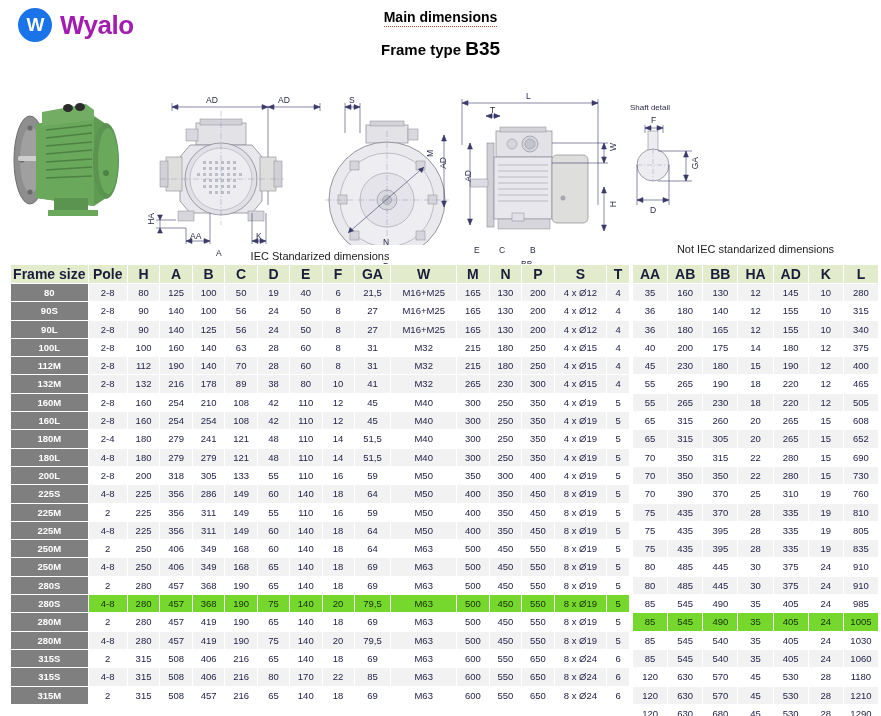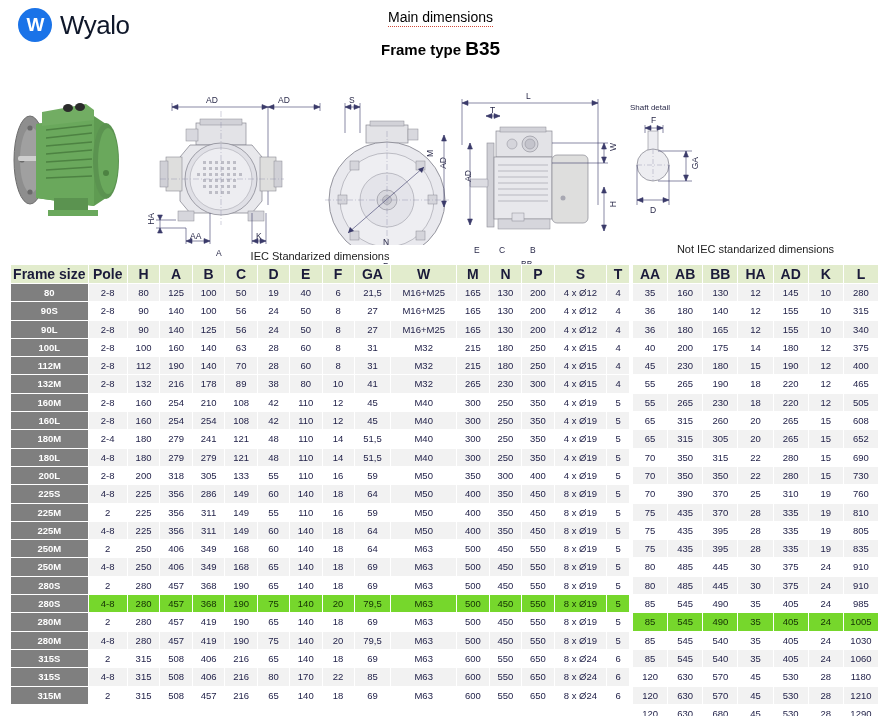--- a/index.html
+++ b/index.html
@@ -20,30 +20,30 @@
     display: flex; align-items: center; gap: 8px;
   }
   .logo-badge {
     width: 34px; height: 34px; border-radius: 50%;
     background: #1a73e8;
     display: flex; align-items: center; justify-content: center;
     color: #ffffff; font-size: 19px; font-weight: bold;
     letter-spacing: -1px;
   }
   .logo-text {
-    font-size: 26px; font-weight: normal; color: #0f172a;
+    font-size: 26px; font-weight: bold; color: #a21caf;
     letter-spacing: -0.5px;
   }
 
   .title-block {
     position: absolute; left: 0; top: 8px; width: 881px;
     text-align: center; pointer-events: none;
   }
   .title-main {
-    font-size: 14px; font-weight: normal; color: #000;
+    font-size: 14px; font-weight: bold; color: #000;
     border-bottom: 1px dotted #d04a3a; display: inline-block;
     line-height: 17px;
   }
   .title-sub {
     font-size: 15px; font-weight: bold; color: #000;
     margin-top: 11px;
   }
   .title-sub .big { font-size: 19px; }
 
   

